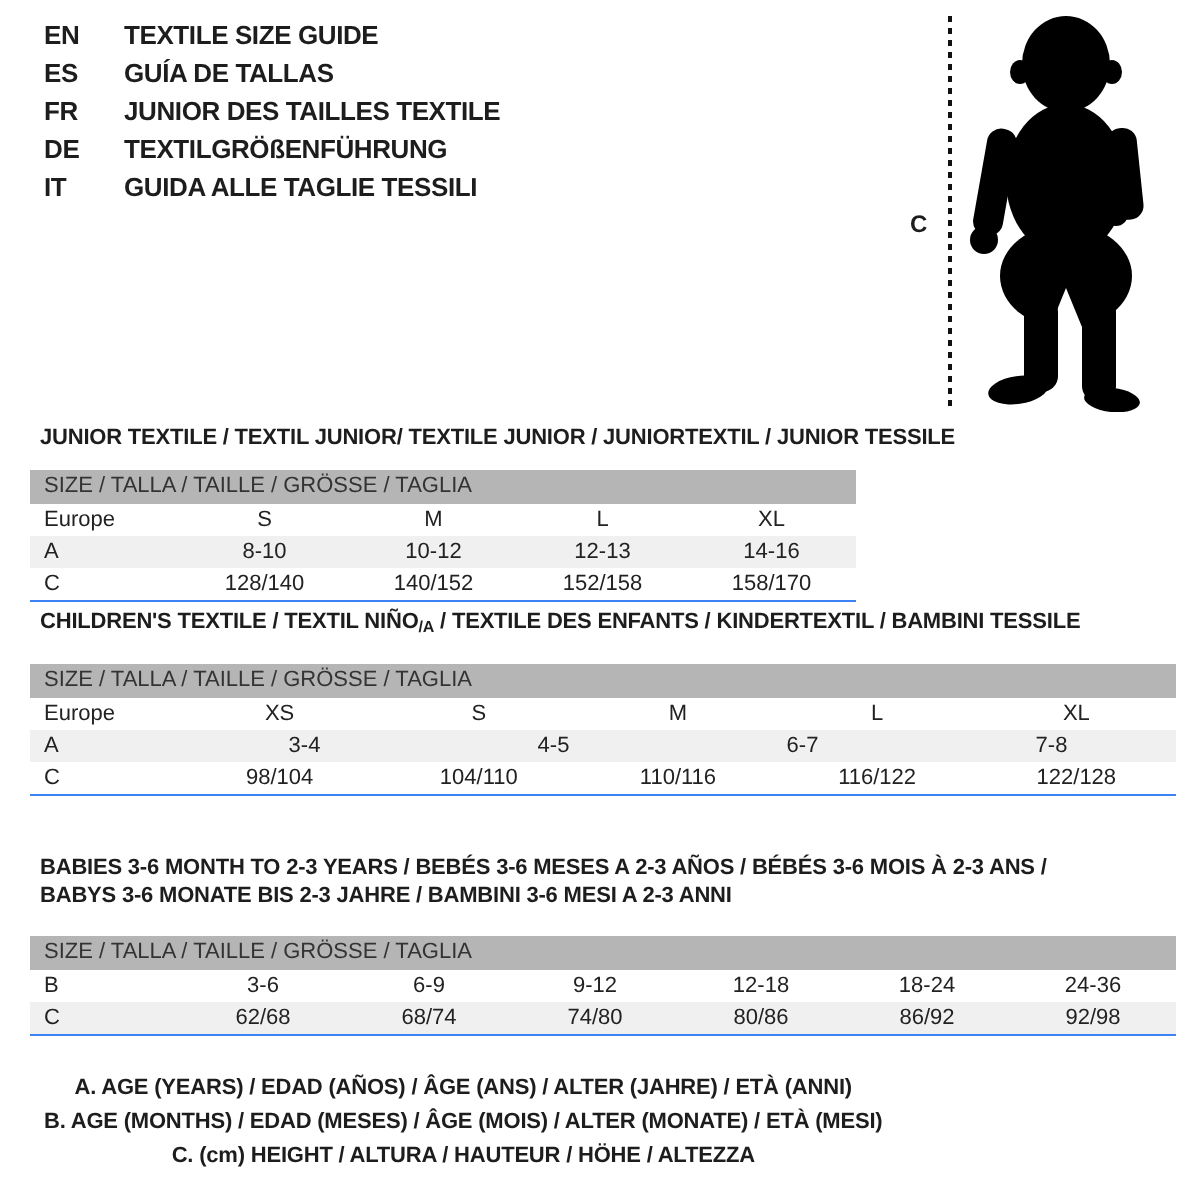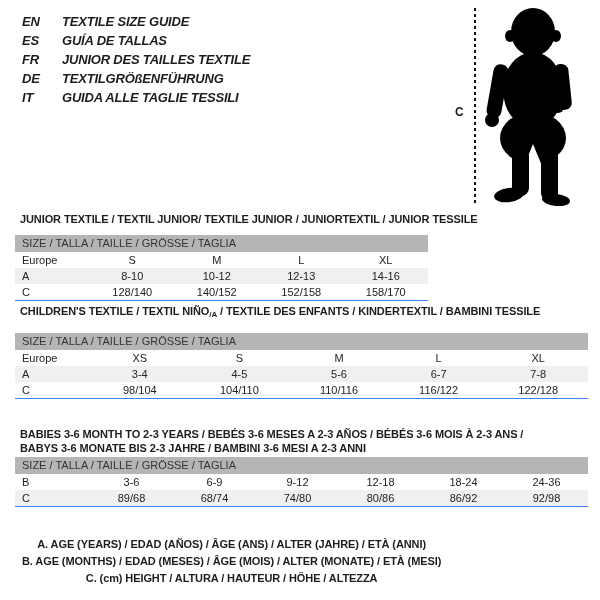--- a/index.html
+++ b/index.html
@@ -8,21 +8,21 @@
     background: #fff;
     font-family: "Liberation Sans", sans-serif;
     color: #1d1d1d;
     position: relative;
     overflow: hidden;
   }
   .page { position: absolute; inset: 0; }
 
   
   .lang-list { position: absolute; left: 22px; top: 10px; }
-  .lang-row { display: flex; height: 19px; align-items: flex-end; font-style: italic; }
+  .lang-row { display: flex; height: 19px; align-items: flex-start; }
   .lang-code, .lang-label {
     font-size: 13px; font-weight: bold; letter-spacing: -0.2px; white-space: nowrap;
   }
   .lang-code { width: 40px; }
 
   
   .measure-line {
     position: absolute; left: 474px; top: 8px; width: 2px; height: 198px;
     background: repeating-linear-gradient(to bottom, #111 0 3px, transparent 3px 6px);
   }
@@ -37,21 +37,21 @@
   #table1 { top: 212px; width: 413px; }
   #table2 { top: 304px; width: 573px; }
   #table3 { top: 427px; width: 573px; }
 
   .tbl-title {
     font-size: 11px; font-weight: bold; letter-spacing: -0.1px;
     line-height: 14px; margin-left: 5px; white-space: nowrap;
   }
   #table1 .tbl-title { margin-bottom: 9px; }
   #table2 .tbl-title { margin-bottom: 11px; }
-  #table3 .tbl-title { margin-bottom: 2px; }
+  #table3 .tbl-title { margin-bottom: 13px; }
   .tbl-title .line { display: block; }
   .tbl-title .sub { font-size: 8px; vertical-align: -2px; }
 
   .tbl-header {
     height: 17px; line-height: 17px;
     background: #b5b5b5; color: #333;
     font-size: 11px; padding-left: 7px;
   }
   .tbl-rows { border-bottom: 1px solid #3b82f6; }
   .row { display: flex; height: 16px; line-height: 16px; font-size: 11px; color: #222; }
@@ -156,21 +156,20 @@
         <span class="cell">XS</span>
         <span class="cell">S</span>
         <span class="cell">M</span>
         <span class="cell">L</span>
         <span class="cell">XL</span>
       </div>
       <div class="row alt">
         <span class="label">A</span>
         <span class="cell">3-4</span>
         <span class="cell">4-5</span>
-        <span class="cell">5-6</span>
         <span class="cell">6-7</span>
         <span class="cell">7-8</span>
       </div>
       <div class="row">
         <span class="label">C</span>
         <span class="cell">98/104</span>
         <span class="cell">104/110</span>
         <span class="cell">110/116</span>
         <span class="cell">116/122</span>
         <span class="cell">122/128</span>
@@ -189,21 +188,21 @@
         <span class="label">B</span>
         <span class="cell">3-6</span>
         <span class="cell">6-9</span>
         <span class="cell">9-12</span>
         <span class="cell">12-18</span>
         <span class="cell">18-24</span>
         <span class="cell">24-36</span>
       </div>
       <div class="row alt">
         <span class="label">C</span>
-        <span class="cell">89/68</span>
+        <span class="cell">62/68</span>
         <span class="cell">68/74</span>
         <span class="cell">74/80</span>
         <span class="cell">80/86</span>
         <span class="cell">86/92</span>
         <span class="cell">92/98</span>
       </div>
     </div>
   </section>
 
   <div class="footnotes">

